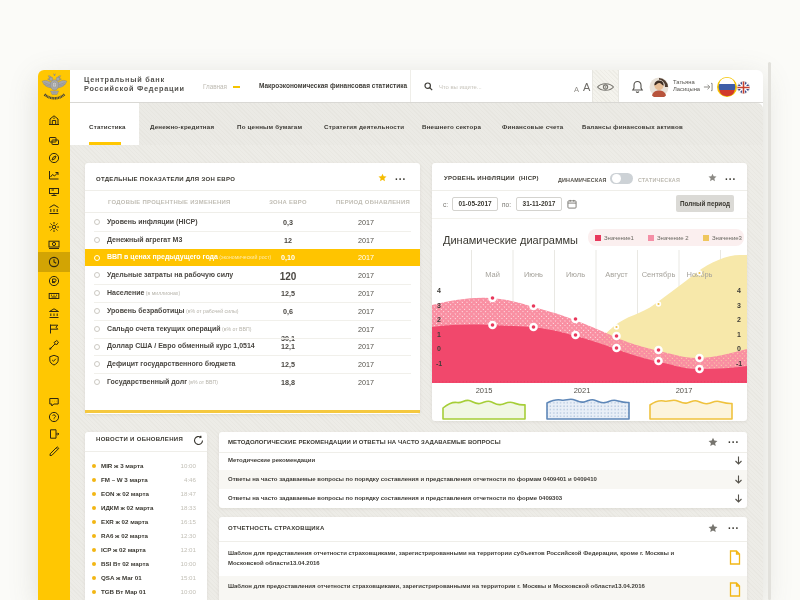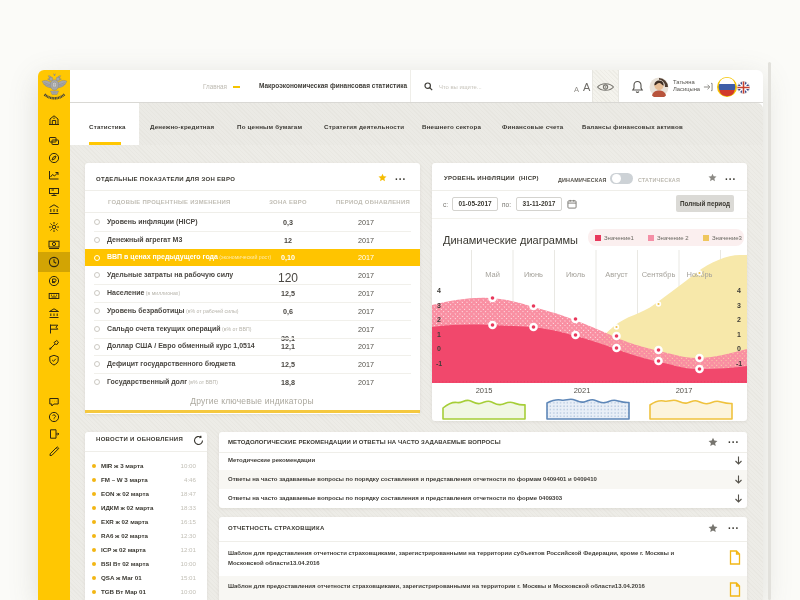--- a/index.html
+++ b/index.html
@@ -26,20 +26,21 @@
 <div class="abs win"></div>
 <div class="abs side"></div>
 <div class="abs selbox"></div>
 <div class="abs tabbar"></div>
 <div class="abs tabact"></div>
 <div class="abs tabund"></div>
 <div class="abs content"></div>
 <div class="abs hline" style="left:70px;top:102px;width:693px;"></div>
 <div class="abs scroll"></div>
 
+<div class="abs t" style="left:84px;top:74.5px;font-size:7.3px;font-weight:700;letter-spacing:0.75px;color:#53524E;line-height:9.6px;">Центральный банк<br>Российской Федерации</div>
 <div class="abs t" style="left:203px;top:82.5px;font-size:6.3px;color:#BDBAB1;">Главная</div>
 <div class="abs" style="left:233px;top:86px;width:7px;height:1.5px;background:#F5C400;"></div>
 <div class="abs t" style="left:259px;top:82px;font-size:6.5px;font-weight:700;color:#3F3D38;">Макроэкономическая финансовая статистика</div>
 <div class="abs" style="left:410px;top:70px;width:1px;height:32px;background:#EFEEE9;"></div>
 <svg class="abs" style="left:424px;top:82px;" width="9" height="9" viewBox="0 0 9 9">
       <circle cx="3.7" cy="3.7" r="2.7" fill="none" stroke="#3F3D38" stroke-width="1.2"></circle>
       <path d="M5.7 5.7 L8.2 8.2" stroke="#3F3D38" stroke-width="1.2"></path>
     </svg>
 <div class="abs t" style="left:439px;top:83.5px;font-size:5.9px;color:#C6C3BA;">Что вы ищите...</div>
 <div class="abs t" style="left:574px;top:84.5px;font-size:7.5px;color:#8F8D88;">A</div>
@@ -196,21 +197,21 @@
 <div class="abs t" style="left:258px;top:235.5px;width:60px;text-align:center;font-size:7.2px;font-weight:700;color:#4A4742;">12</div>
 <div class="abs t" style="left:336px;top:235.5px;width:60px;text-align:center;font-size:7.2px;font-weight:400;color:#55524B;">2017</div>
 <div class="abs hline" style="left:94px;top:248.6px;width:317px;background:#F1F0EB;"></div>
 <div class="abs" style="left:85px;top:248.6px;width:335px;height:17.8px;background:#FFC400;"></div>
 <div class="abs" style="left:94px;top:254.5px;width:6px;height:6px;border:1px solid #fff;border-radius:50%;"></div>
 <div class="abs t" style="left:107px;top:253.3px;font-size:7px;font-weight:600;color:#fff;">ВВП в ценах предыдущего года<span style="font-size:5.2px;font-weight:400;color:#FFE9A8;"> (экономический рост)</span></div>
 <div class="abs t" style="left:258px;top:253.3px;width:60px;text-align:center;font-size:7.2px;font-weight:700;color:#fff;">0,10</div>
 <div class="abs t" style="left:336px;top:253.3px;width:60px;text-align:center;font-size:7.2px;font-weight:400;color:#fff;">2017</div>
 <div class="abs" style="left:94px;top:272.3px;width:6px;height:6px;border:1px solid #CCC9C2;border-radius:50%;"></div>
 <div class="abs t" style="left:107px;top:271.1px;font-size:7px;font-weight:600;color:#4A4742;">Удельные затраты на рабочую силу</div>
-<div class="abs t" style="left:258px;top:271.1px;width:60px;text-align:center;font-size:12px;font-weight:400;color:#4A4742;">120</div>
+<div class="abs t" style="left:258px;top:271.1px;width:60px;text-align:center;font-size:10px;font-weight:700;color:#4A4742;">120</div>
 <div class="abs t" style="left:336px;top:271.1px;width:60px;text-align:center;font-size:7.2px;font-weight:400;color:#55524B;">2017</div>
 <div class="abs hline" style="left:94px;top:284.2px;width:317px;background:#F1F0EB;"></div>
 <div class="abs" style="left:94px;top:290.1px;width:6px;height:6px;border:1px solid #CCC9C2;border-radius:50%;"></div>
 <div class="abs t" style="left:107px;top:288.9px;font-size:7px;font-weight:600;color:#4A4742;">Население<span style="font-size:5.2px;font-weight:400;color:#B7B4AB;"> (в миллионах)</span></div>
 <div class="abs t" style="left:258px;top:288.9px;width:60px;text-align:center;font-size:7.2px;font-weight:700;color:#4A4742;">12,5</div>
 <div class="abs t" style="left:336px;top:288.9px;width:60px;text-align:center;font-size:7.2px;font-weight:400;color:#55524B;">2017</div>
 <div class="abs hline" style="left:94px;top:302.0px;width:317px;background:#F1F0EB;"></div>
 <div class="abs" style="left:94px;top:307.9px;width:6px;height:6px;border:1px solid #CCC9C2;border-radius:50%;"></div>
 <div class="abs t" style="left:107px;top:306.7px;font-size:7px;font-weight:600;color:#4A4742;">Уровень безработицы<span style="font-size:5.2px;font-weight:400;color:#B7B4AB;"> (в% от рабочей силы)</span></div>
 <div class="abs t" style="left:258px;top:306.7px;width:60px;text-align:center;font-size:7.2px;font-weight:700;color:#4A4742;">0,6</div>
@@ -228,21 +229,20 @@
 <div class="abs hline" style="left:94px;top:355.4px;width:317px;background:#F1F0EB;"></div>
 <div class="abs" style="left:94px;top:361.3px;width:6px;height:6px;border:1px solid #CCC9C2;border-radius:50%;"></div>
 <div class="abs t" style="left:107px;top:360.1px;font-size:7px;font-weight:600;color:#4A4742;">Дефицит государственного бюджета</div>
 <div class="abs t" style="left:258px;top:360.1px;width:60px;text-align:center;font-size:7.2px;font-weight:700;color:#4A4742;">12,5</div>
 <div class="abs t" style="left:336px;top:360.1px;width:60px;text-align:center;font-size:7.2px;font-weight:400;color:#55524B;">2017</div>
 <div class="abs hline" style="left:94px;top:373.2px;width:317px;background:#F1F0EB;"></div>
 <div class="abs" style="left:94px;top:379.1px;width:6px;height:6px;border:1px solid #CCC9C2;border-radius:50%;"></div>
 <div class="abs t" style="left:107px;top:377.9px;font-size:7px;font-weight:600;color:#4A4742;">Государственный долг<span style="font-size:5.2px;font-weight:400;color:#B7B4AB;"> (в% от ВВП)</span></div>
 <div class="abs t" style="left:258px;top:377.9px;width:60px;text-align:center;font-size:7.2px;font-weight:700;color:#4A4742;">18,8</div>
 <div class="abs t" style="left:336px;top:377.9px;width:60px;text-align:center;font-size:7.2px;font-weight:400;color:#55524B;">2017</div>
-<div class="abs t" style="left:152px;top:396px;width:200px;text-align:center;font-size:8.5px;color:#ABA89E;letter-spacing:.2px;">Другие ключевые индикаторы</div>
 <div class="abs" style="left:85px;top:410px;width:335px;height:2.5px;background:#F5C83F;"></div>
 
 <div class="abs card" style="left:432px;top:163px;width:315px;height:258px;overflow:hidden;">
  <div class="abs t" style="left:12px;top:12px;font-size:6px;font-weight:700;letter-spacing:.3px;color:#3A3831;">УРОВЕНЬ ИНФЛЯЦИИ&nbsp; (HICP)</div>
  <div class="abs t" style="left:126px;top:13.5px;font-size:5.4px;font-weight:700;letter-spacing:.2px;color:#55524B;">ДИНАМИЧЕСКАЯ</div>
  <div class="abs" style="left:178px;top:9.5px;width:23px;height:11px;background:#CDD2D6;border-radius:6px;"></div>
  <div class="abs" style="left:179.5px;top:10.5px;width:9px;height:9px;background:#fff;border-radius:50%;"></div>
  <div class="abs t" style="left:206px;top:13.5px;font-size:5.4px;font-weight:700;letter-spacing:.2px;color:#BDBAB1;">СТАТИЧЕСКАЯ</div>
  <svg class="abs" style="left:276px;top:10px;" width="9" height="9" viewBox="0 0 11 11">
         <path d="M5.5 0.8 L6.9 3.9 L10.4 4.3 L7.8 6.6 L8.5 10 L5.5 8.3 L2.5 10 L3.2 6.6 L0.6 4.3 L4.1 3.9 Z" fill="#8B8984"></path>

